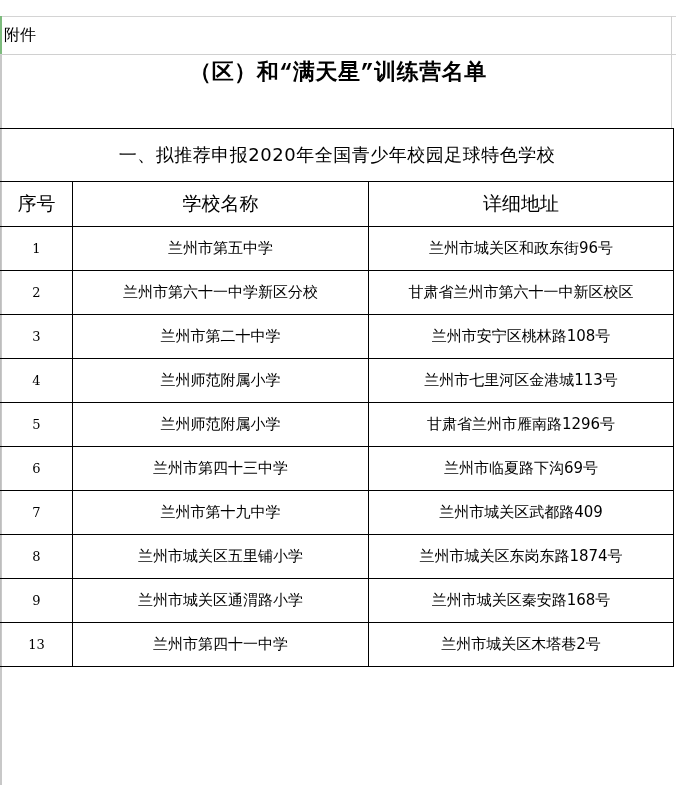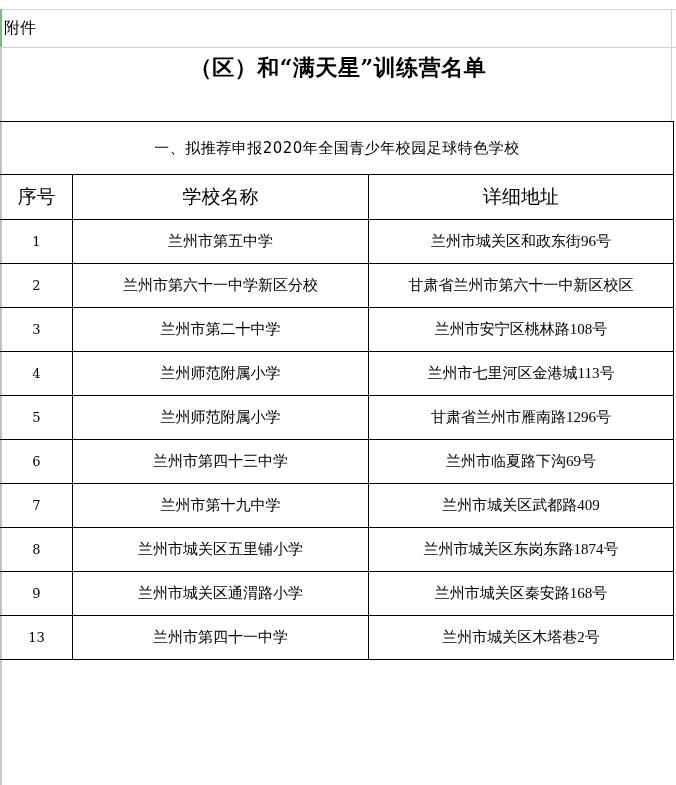--- a/index.html
+++ b/index.html
@@ -10,21 +10,21 @@
   body {
     width: 676px;
     height: 785px;
     overflow: hidden;
     position: relative;
     font-family: "DejaVu Sans", "Liberation Sans", sans-serif;
     color: #000;
   }
   .sheet {
     position: absolute;
-    left: 0; top: 9px;
+    left: 0; top: 16px;
     width: 676px; height: 706px;
   }
   .left-edge {
     position: absolute;
     left: 0; top: 0;
     width: 2px; height: 785px;
     background: #c8c8c8;
   }
   .left-edge-green {
     position: absolute;
@@ -62,49 +62,49 @@
     width: 676px;
     text-align: center;
     font-family: "DejaVu Serif", "Liberation Serif", serif;
     font-weight: bold;
     font-size: 22px;
     line-height: 32px;
     letter-spacing: 0.5px;
   }
   .doc-title .line2 {
     display: block;
+    font-family: Liberation Mono, monospace;
   }
   table.grid {
     position: absolute;
     left: 0; top: 112px;
     width: 673px;
     border-collapse: collapse;
     table-layout: fixed;
   }
   table.grid td {
     border: 1px solid #000;
     text-align: center;
     vertical-align: middle;
     padding: 0;
     overflow: hidden;
     white-space: nowrap;
   }
   table.grid tr.section td {
     height: 52px;
-    font-size: 15px;
+    font-size: 18px;
     letter-spacing: 0.5px;
   }
   table.grid tr.head td {
     height: 44px;
     font-size: 19px;
   }
   table.grid tr.row td {
     height: 43px;
     font-size: 15px;
-    font-family: Liberation Serif, serif;
   }
   table.grid tr.row td.num {
     font-family: "DejaVu Serif", "Liberation Serif", serif;
     font-size: 13px;
   }
   table.grid td:first-child { border-left: 1px solid #bdbdbd; }
 </style>
 </head>
 <body>
 

